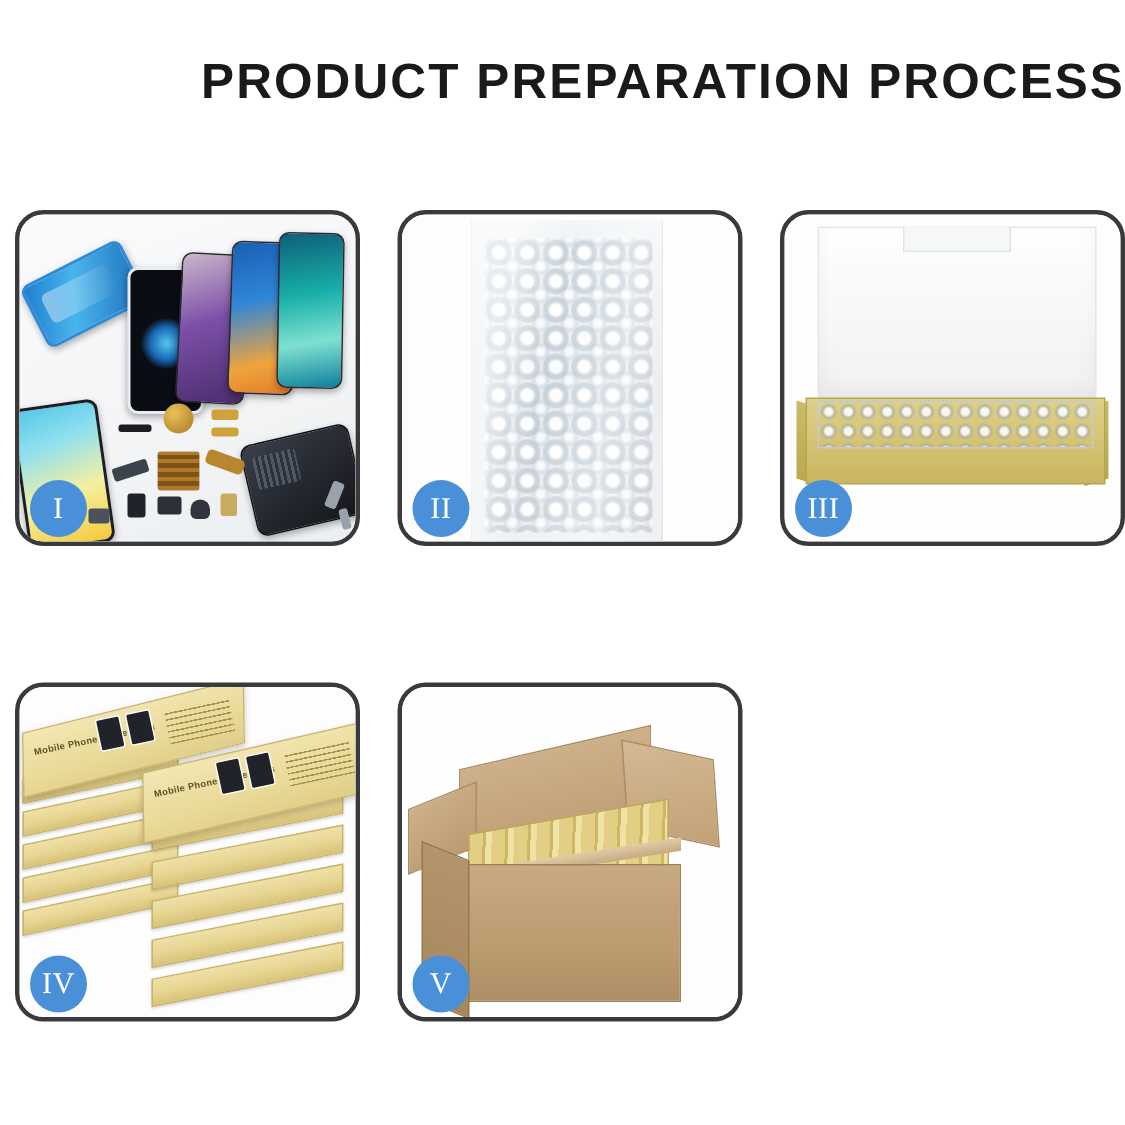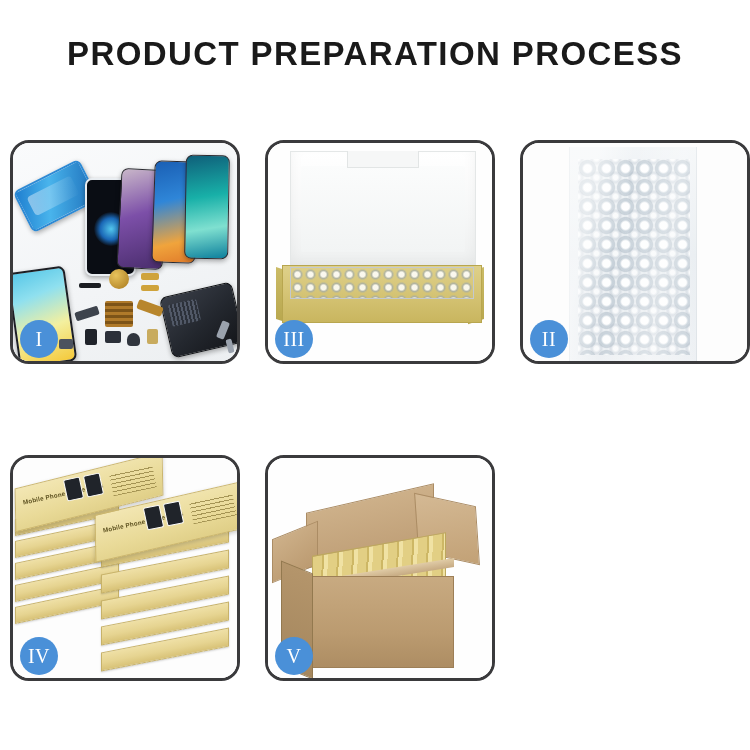--- a/index.html
+++ b/index.html
@@ -17,20 +17,21 @@
   
   .header { width: 100%; text-align: center; padding-top: 36px; }
 
   .page-title {
     font-size: 33px;
     font-weight: bold;
     letter-spacing: 1.4px;
     color: #1a1a1a;
     line-height: 1.1;
     white-space: nowrap;
+    text-align: right;
   }
 
   .page-subtitle {
     margin-top: 11px;
     font-size: 14.5px;
     color: #2b2b2b;
     letter-spacing: .15px;
     white-space: nowrap;
   }
 
@@ -401,38 +402,38 @@
         <div class="part pt10"></div>
         <div class="part pt11"></div>
         <div class="part pt12"></div>
         <div class="part pt13"></div>
         <div class="part pt14"></div>
       </div>
       <div class="badge">I</div>
     </div>
 
     <div class="panel">
+      <div class="panel-photo p2">
+        <div class="wrap-outer">
+          <div class="bubbles"></div>
+        </div>
+        <div class="wrap-sheen"></div>
+      </div>
+      <div class="badge">II</div>
+    </div>
+
+    <div class="panel">
       <div class="panel-photo p3">
         <div class="lid3"></div>
         <div class="box3-flapL"></div>
         <div class="box3-flapR"></div>
         <div class="box3-body"></div>
         <div class="box3-inner"></div>
       </div>
       <div class="badge">III</div>
-    </div>
-
-    <div class="panel">
-      <div class="panel-photo p2">
-        <div class="wrap-outer">
-          <div class="bubbles"></div>
-        </div>
-        <div class="wrap-sheen"></div>
-      </div>
-      <div class="badge">II</div>
     </div>
 
     <div class="panel">
       <div class="panel-photo p4">
         <div class="stack">
           <div class="rbox bl5"></div>
           <div class="rbox bl4"></div>
           <div class="rbox bl3"></div>
           <div class="rbox bl2"></div>
           <div class="rbox bl1"></div>

